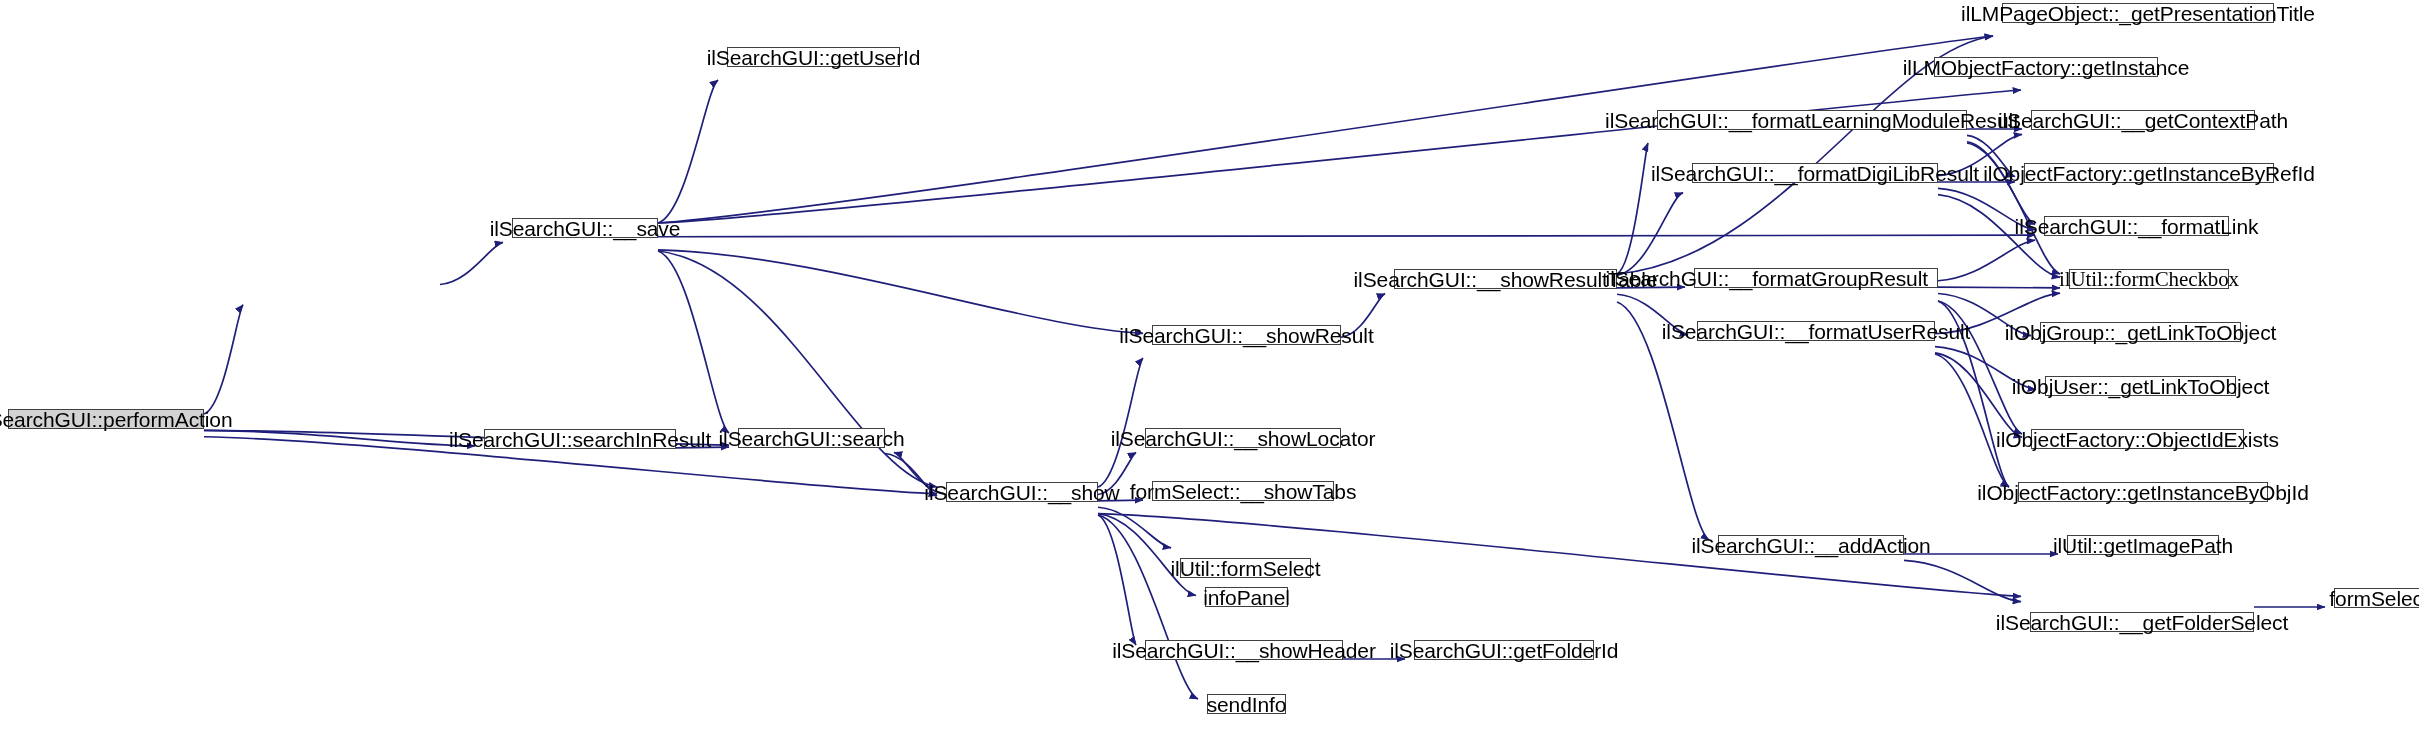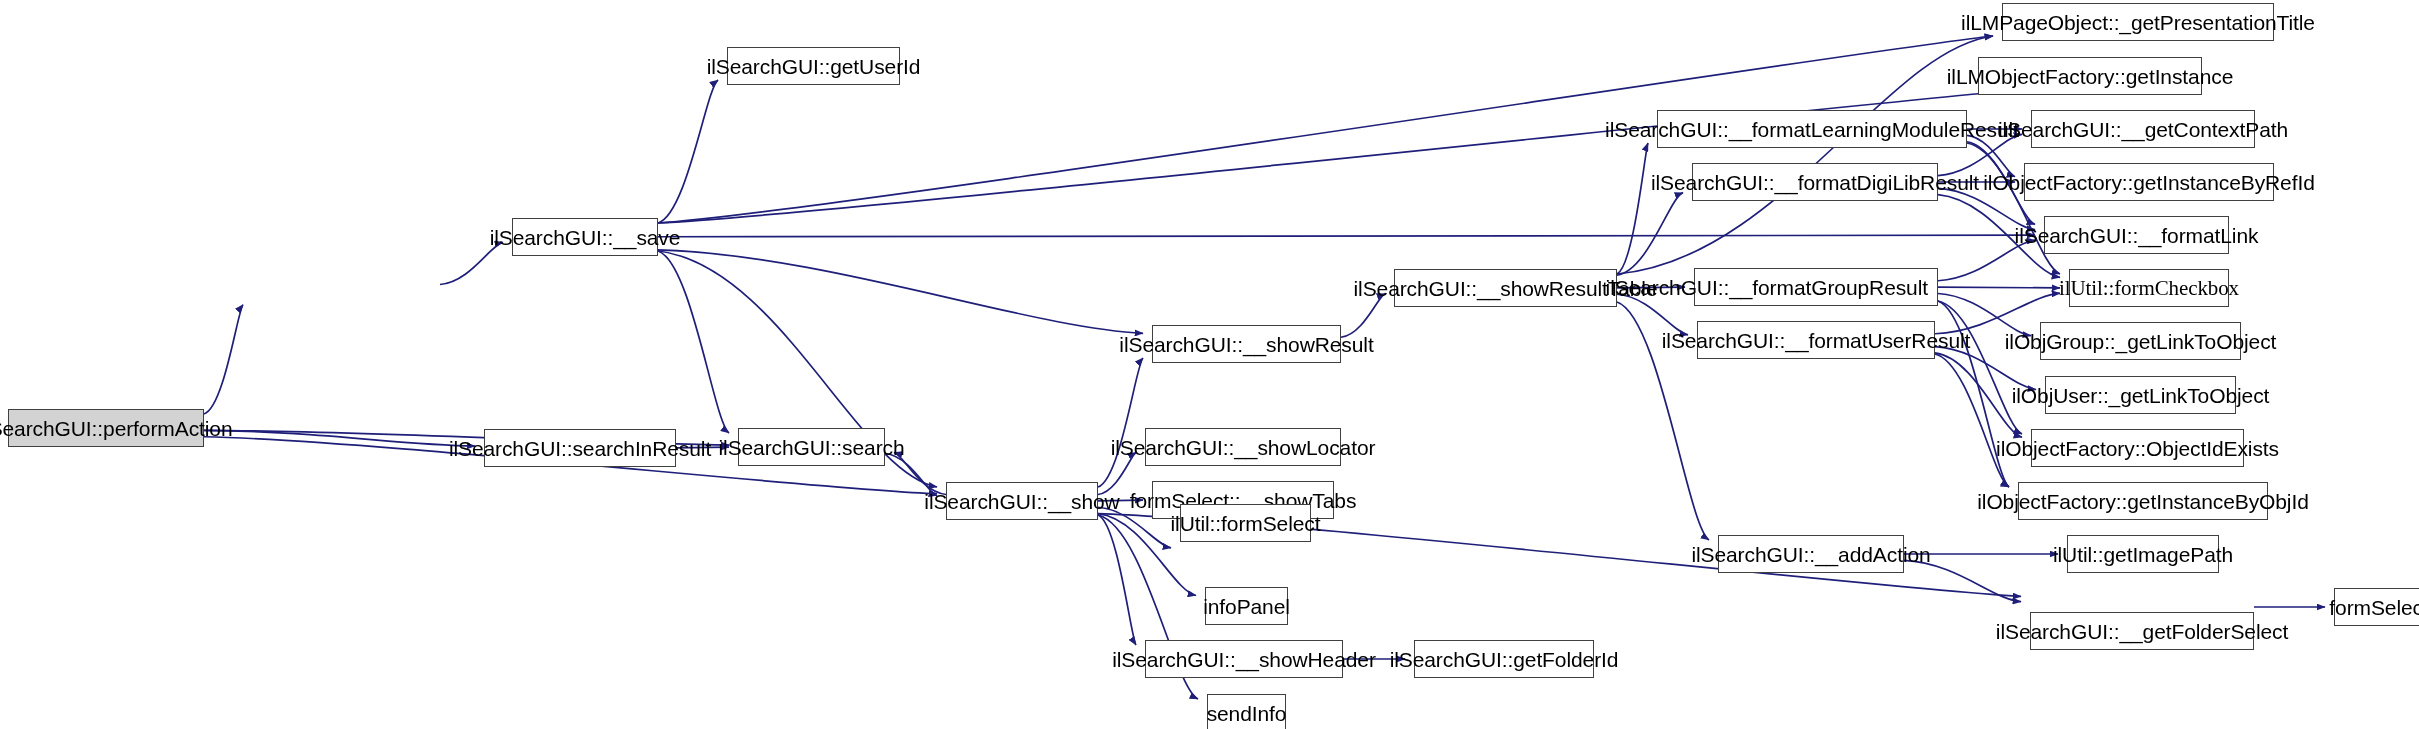--- a/index.html
+++ b/index.html
@@ -37,21 +37,21 @@
     border: 1.6px solid #404040;
     background: #ffffff;
     color: #000000;
     font-size: 21px;
     line-height: 1;
     white-space: nowrap;
     display: flex;
     align-items: center;
     justify-content: center;
     padding: 0 9px;
-    height: 38px;
+    height: 20px;
     letter-spacing: -0.1px;
     cursor: pointer;
   }
   .gnode.root {
     background: #d3d3d3;
     border-color: #404040;
   }
   .gnode .lbl {
     pointer-events: none;
   }
@@ -139,21 +139,21 @@
       </div>
       <div class="gnode" style="left: 1152px; top: 325px; width: 189px;">
         <span class="lbl">ilSearchGUI::__showResult</span>
       </div>
       <div class="gnode" style="left: 1145px; top: 428px; width: 196px;">
         <span class="lbl">ilSearchGUI::__showLocator</span>
       </div>
       <div class="gnode" style="left: 1152px; top: 481px; width: 182px;">
         <span class="lbl">formSelect::__showTabs</span>
       </div>
-      <div class="gnode" style="left: 1180px; top: 504px; width: 131px;">
+      <div class="gnode" style="left: 1180px; top: 558px; width: 131px;">
         <span class="lbl">ilUtil::formSelect</span>
       </div>
       <div class="gnode" style="left: 1205px; top: 587px; width: 83px;">
         <span class="lbl">infoPanel</span>
       </div>
       <div class="gnode" style="left: 1145px; top: 640px; width: 198px;">
         <span class="lbl">ilSearchGUI::__showHeader</span>
       </div>
       <div class="gnode" style="left: 1207px; top: 694px; width: 79px;">
         <span class="lbl">sendInfo</span>
@@ -175,21 +175,21 @@
       </div>
       <div class="gnode" style="left: 1694px; top: 268px; width: 244px; justify-content: flex-end;">
         <span class="lbl">ilSearchGUI::__formatGroupResult</span>
       </div>
       <div class="gnode" style="left: 1697px; top: 321px; width: 238px;">
         <span class="lbl">ilSearchGUI::__formatUserResult</span>
       </div>
       <div class="gnode" style="left: 2002px; top: 3px; width: 272px;">
         <span class="lbl">ilLMPageObject::_getPresentationTitle</span>
       </div>
-      <div class="gnode" style="left: 1978px; top: 57px; width: 224px;">
+      <div class="gnode" style="left: 1934px; top: 57px; width: 224px;">
         <span class="lbl">ilLMObjectFactory::getInstance</span>
       </div>
       <div class="gnode" style="left: 2031px; top: 110px; width: 224px;">
         <span class="lbl">ilSearchGUI::__getContextPath</span>
       </div>
       <div class="gnode" style="left: 2024px; top: 163px; width: 250px;">
         <span class="lbl">ilObjectFactory::getInstanceByRefId</span>
       </div>
       <div class="gnode" style="left: 2044px; top: 216px; width: 185px;">
         <span class="lbl">ilSearchGUI::__formatLink</span>

